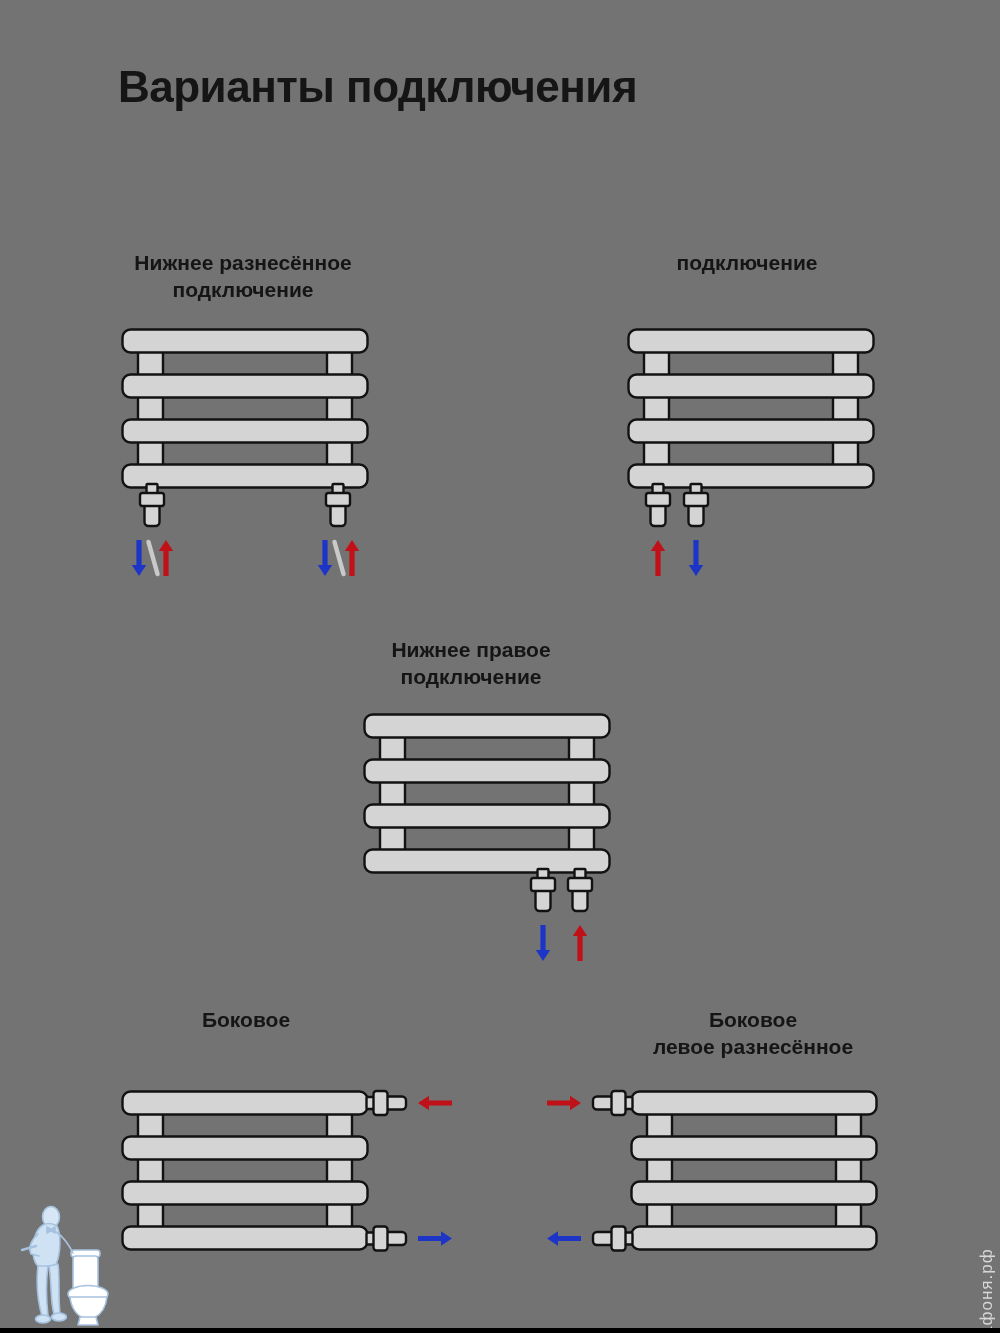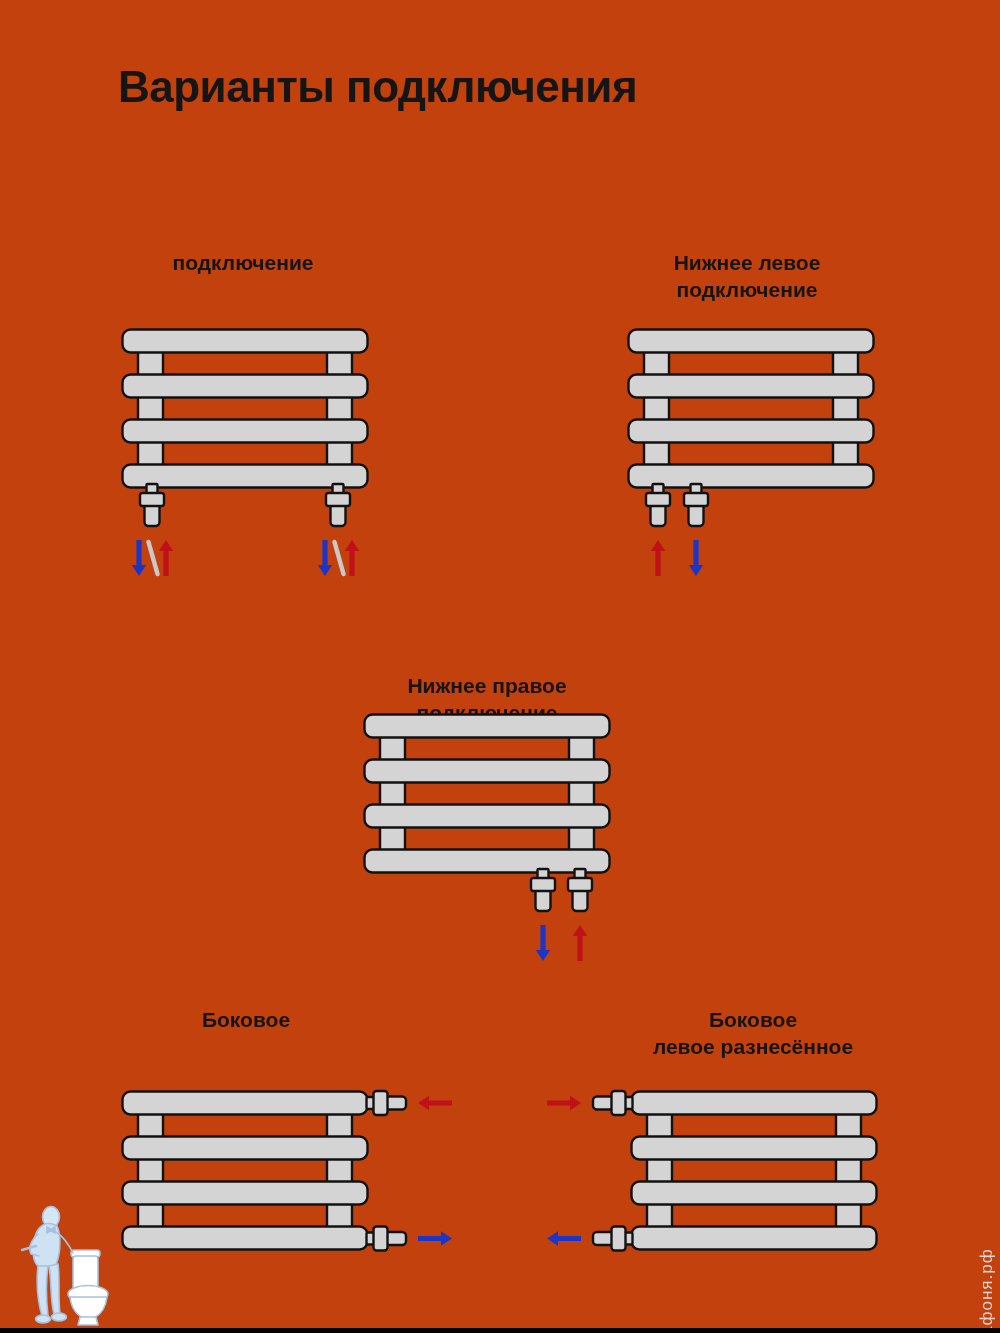--- a/index.html
+++ b/index.html
@@ -1,17 +1,17 @@
 <!DOCTYPE html>
 <html style="--rad-fill: #d4d4d4; --rad-stroke: #121212; --wm-text: #d8d8d8;"><head>
 <meta charset="utf-8">
 <style>
   html,body{margin:0;padding:0;background:#fff;}
   .page{
-    position:relative;width:1000px;height:1333px;background:#c2410c;
+    position:relative;width:1000px;height:1333px;background:#737373;
     overflow:hidden;font-family:"Liberation Sans",sans-serif;
   }
   .title{
     position:absolute;left:118px;top:58px;
     font-size:44px;line-height:57px;font-weight:700;color:#151515;
     letter-spacing:-0.5px;white-space:nowrap;
   }
   .diagram-label{
     position:absolute;width:380px;text-align:center;
     font-size:21px;line-height:27px;font-weight:700;color:#151515;
@@ -29,20 +29,21 @@
 </head>
 <body>
 
 <div class="page">
 
   <div class="title">
     <div>Варианты подключения</div>
   </div>
 
   <div class="diagram-label" style="left:53px;top:249px;">
+    <div>Нижнее разнесённое</div>
     <div>подключение</div>
   </div>
   <svg class="radiator" style="left:121px;top:328px;" width="250" height="252" viewBox="0 0 250 252">
       <rect x="17" y="6" width="25" height="148" rx="2" class="rad"></rect>
       <rect x="206" y="6" width="25" height="148" rx="2" class="rad"></rect>
       <rect x="1.5" y="1.5" width="245" height="23" rx="8" class="rad"></rect>
       <rect x="1.5" y="46.5" width="245" height="23" rx="8" class="rad"></rect>
       <rect x="1.5" y="91.5" width="245" height="23" rx="8" class="rad"></rect>
       <rect x="1.5" y="136.5" width="245" height="23" rx="8" class="rad"></rect>
       <rect x="25.5" y="156" width="11" height="12" rx="1" class="rad"></rect>
@@ -53,41 +54,40 @@
       <polygon points="42.4,248 47.6,248 47.6,223 52.2,223 45,212 37.8,223 42.4,223" fill="#c01018"></polygon>
       <rect x="211.5" y="156" width="11" height="12" rx="1" class="rad"></rect>
       <rect x="209.5" y="174" width="15" height="24" rx="4" class="rad"></rect>
       <rect x="205" y="165" width="24" height="13" rx="2.5" class="rad"></rect>
       <polygon points="201.4,212 206.6,212 206.6,237 211.2,237 204,248 196.8,237 201.4,237" fill="#1c35c6"></polygon>
       <line x1="213.5" y1="214" x2="222.5" y2="246" stroke="#c9c9c9" stroke-width="4.5" stroke-linecap="round"></line>
       <polygon points="228.4,248 233.6,248 233.6,223 238.2,223 231,212 223.8,223 228.4,223" fill="#c01018"></polygon>
     </svg>
 
   <div class="diagram-label" style="left:557px;top:249px;">
-    <div>Нижнее левое</div>
     <div>подключение</div>
   </div>
   <svg class="radiator" style="left:627px;top:328px;" width="250" height="252" viewBox="0 0 250 252">
       <rect x="17" y="6" width="25" height="148" rx="2" class="rad"></rect>
       <rect x="206" y="6" width="25" height="148" rx="2" class="rad"></rect>
       <rect x="1.5" y="1.5" width="245" height="23" rx="8" class="rad"></rect>
       <rect x="1.5" y="46.5" width="245" height="23" rx="8" class="rad"></rect>
       <rect x="1.5" y="91.5" width="245" height="23" rx="8" class="rad"></rect>
       <rect x="1.5" y="136.5" width="245" height="23" rx="8" class="rad"></rect>
       <rect x="25.5" y="156" width="11" height="12" rx="1" class="rad"></rect>
       <rect x="23.5" y="174" width="15" height="24" rx="4" class="rad"></rect>
       <rect x="19" y="165" width="24" height="13" rx="2.5" class="rad"></rect>
       <rect x="63.5" y="156" width="11" height="12" rx="1" class="rad"></rect>
       <rect x="61.5" y="174" width="15" height="24" rx="4" class="rad"></rect>
       <rect x="57" y="165" width="24" height="13" rx="2.5" class="rad"></rect>
       <polygon points="28.4,248 33.6,248 33.6,223 38.2,223 31,212 23.8,223 28.4,223" fill="#c01018"></polygon>
       <polygon points="66.4,212 71.6,212 71.6,237 76.2,237 69,248 61.8,237 66.4,237" fill="#1c35c6"></polygon>
     </svg>
 
-  <div class="diagram-label" style="left:297px;top:636px;margin-top:36px;">
+  <div class="diagram-label" style="left:281px;top:636px;">
     <div>Нижнее правое</div>
     <div>подключение</div>
   </div>
   <svg class="radiator" style="left:363px;top:713px;" width="250" height="252" viewBox="0 0 250 252">
       <rect x="17" y="6" width="25" height="148" rx="2" class="rad"></rect>
       <rect x="206" y="6" width="25" height="148" rx="2" class="rad"></rect>
       <rect x="1.5" y="1.5" width="245" height="23" rx="8" class="rad"></rect>
       <rect x="1.5" y="46.5" width="245" height="23" rx="8" class="rad"></rect>
       <rect x="1.5" y="91.5" width="245" height="23" rx="8" class="rad"></rect>
       <rect x="1.5" y="136.5" width="245" height="23" rx="8" class="rad"></rect>

